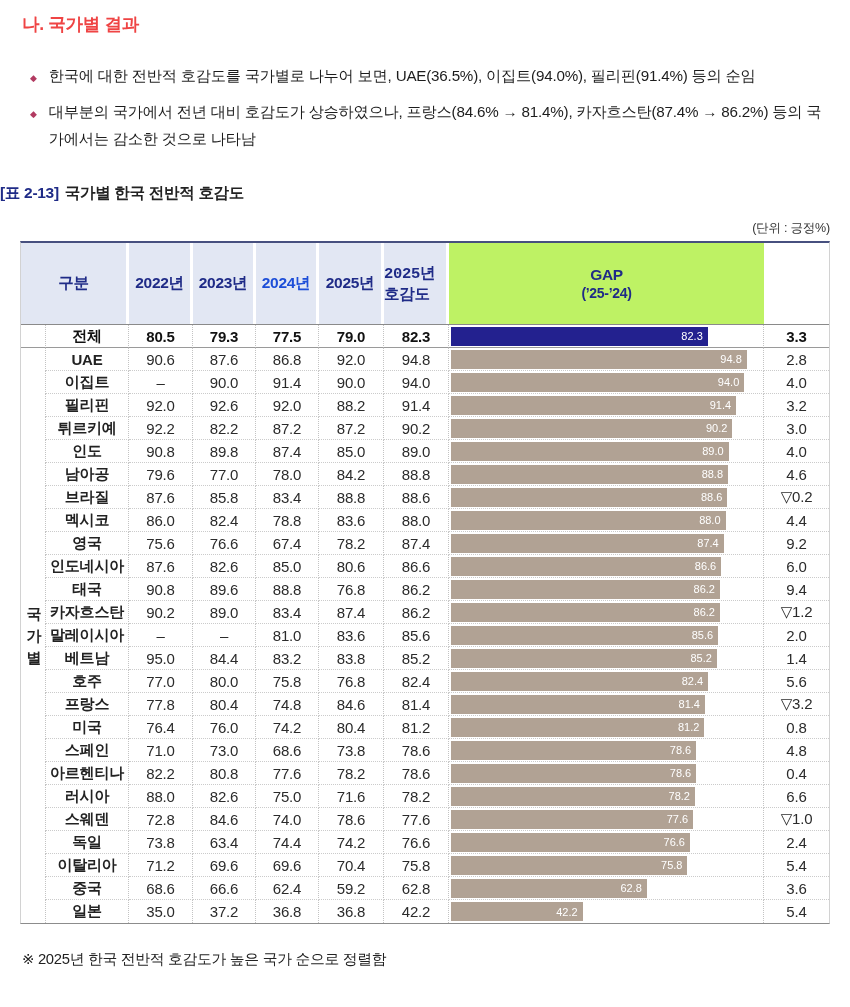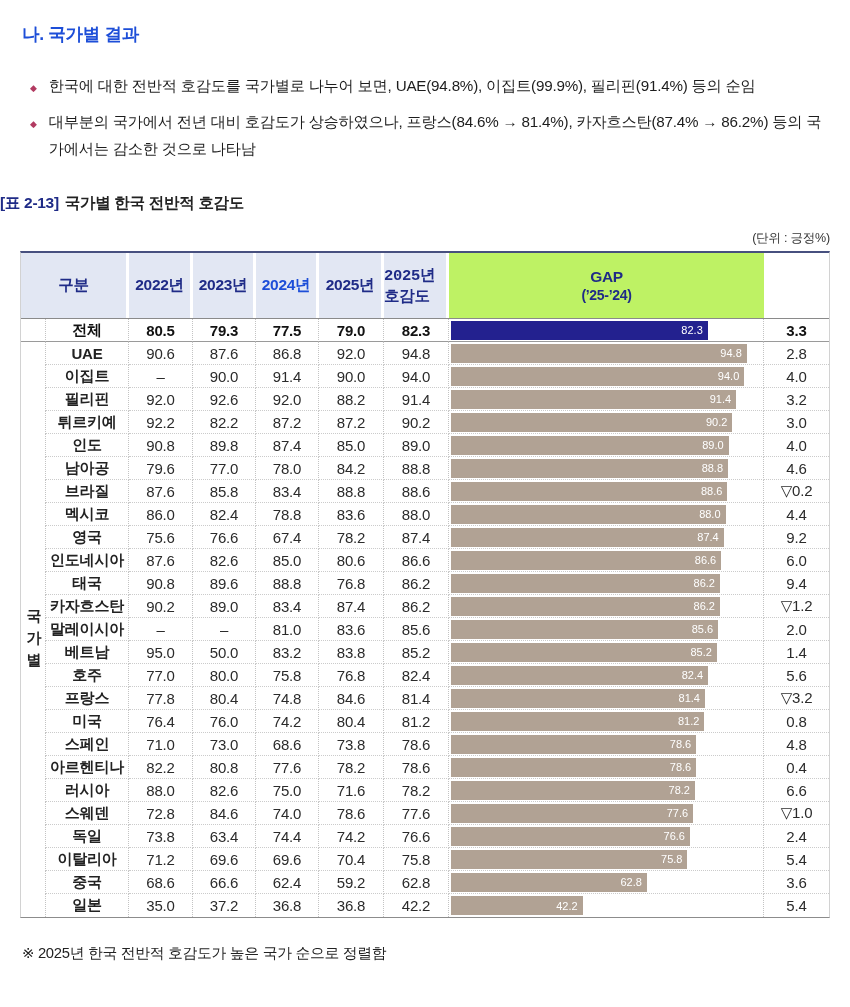--- a/index.html
+++ b/index.html
@@ -8,22 +8,22 @@
     width: 850px; height: 1007px;
     font-family: "Liberation Sans", "DejaVu Sans", sans-serif;
     color: #1d1d1d;
     overflow: hidden;
     position: relative;
   }
   .page { width: 850px; height: 1007px; position: relative; }
 
   
   .heading {
-    margin: 22px 0 0 22px;
-    font-size: 17.5px; font-weight: bold; color: #1d4ed8;
+    margin: 12px 0 0 22px;
+    font-size: 17.5px; font-weight: bold; color: #ef4444;
     letter-spacing: -0.3px;
   }
 
   
   .bullets {
     list-style: none;
     margin: 26px 0 0 30px;
     width: 792px;
   }
   .bullets li {
@@ -63,21 +63,21 @@
     width: 810px;
     border-top: 2px solid #47507f;
     border-bottom: 1.5px solid #8c8c8c;
     border-left: 1px solid #d2d2d2;
     border-right: 1px solid #d2d2d2;
     background: #fff;
   }
   .thead {
     display: grid;
     grid-template-columns: 108px 64px 63px 63px 65px 65px 315px 1fr;
-    height: 66px;
+    height: 82px;
     border-bottom: 1px solid #8a8a8a;
   }
   .thead > div {
     background: #e2e7f3;
     display: flex; flex-direction: column;
     align-items: center; justify-content: center;
     font-size: 15.5px; font-weight: bold;
     letter-spacing: -0.3px;
     border-right: 3px solid #ffffff;
   }
@@ -145,21 +145,21 @@
 </head>
 <body>
 
 <div class="page">
 
   <h1 class="heading">나. 국가별 결과</h1>
 
   <ul class="bullets">
     <li>
       <span class="diamond" style="color: rgb(178, 58, 97);">◆</span>
-      <span>한국에 대한 전반적 호감도를 국가별로 나누어 보면, UAE(94.8%), 이집트(99.9%), 필리핀(91.4%) 등의 순임</span>
+      <span>한국에 대한 전반적 호감도를 국가별로 나누어 보면, UAE(36.5%), 이집트(94.0%), 필리핀(91.4%) 등의 순임</span>
     </li>
     <li>
       <span class="diamond" style="color: rgb(178, 58, 97);">◆</span>
       <span>대부분의 국가에서 전년 대비 호감도가 상승하였으나, 프랑스(84.6% → 81.4%), 카자흐스탄(87.4% → 86.2%) 등의 국가에서는 감소한 것으로 나타남</span>
     </li>
   </ul>
 
   <div class="caption">
     <span class="tag" style="color: rgb(31, 43, 135);">[표 2-13]</span><span>국가별 한국 전반적 호감도</span>
   </div>
@@ -388,21 +388,21 @@
             <div class="bar" style="width: 85.6%; background: rgb(177, 162, 148);">
               <span>85.6</span>
             </div>
           </div>
           <div class="gap">2.0</div>
         </div>
         <div class="trow">
           <div class="g"></div>
           <div class="name">베트남</div>
           <div class="val">95.0</div>
-          <div class="val">50.0</div>
+          <div class="val">84.4</div>
           <div class="val">83.2</div>
           <div class="val">83.8</div>
           <div class="val">85.2</div>
           <div class="barcell">
             <div class="bar" style="width: 85.2%; background: rgb(177, 162, 148);">
               <span>85.2</span>
             </div>
           </div>
           <div class="gap">1.4</div>
         </div>

